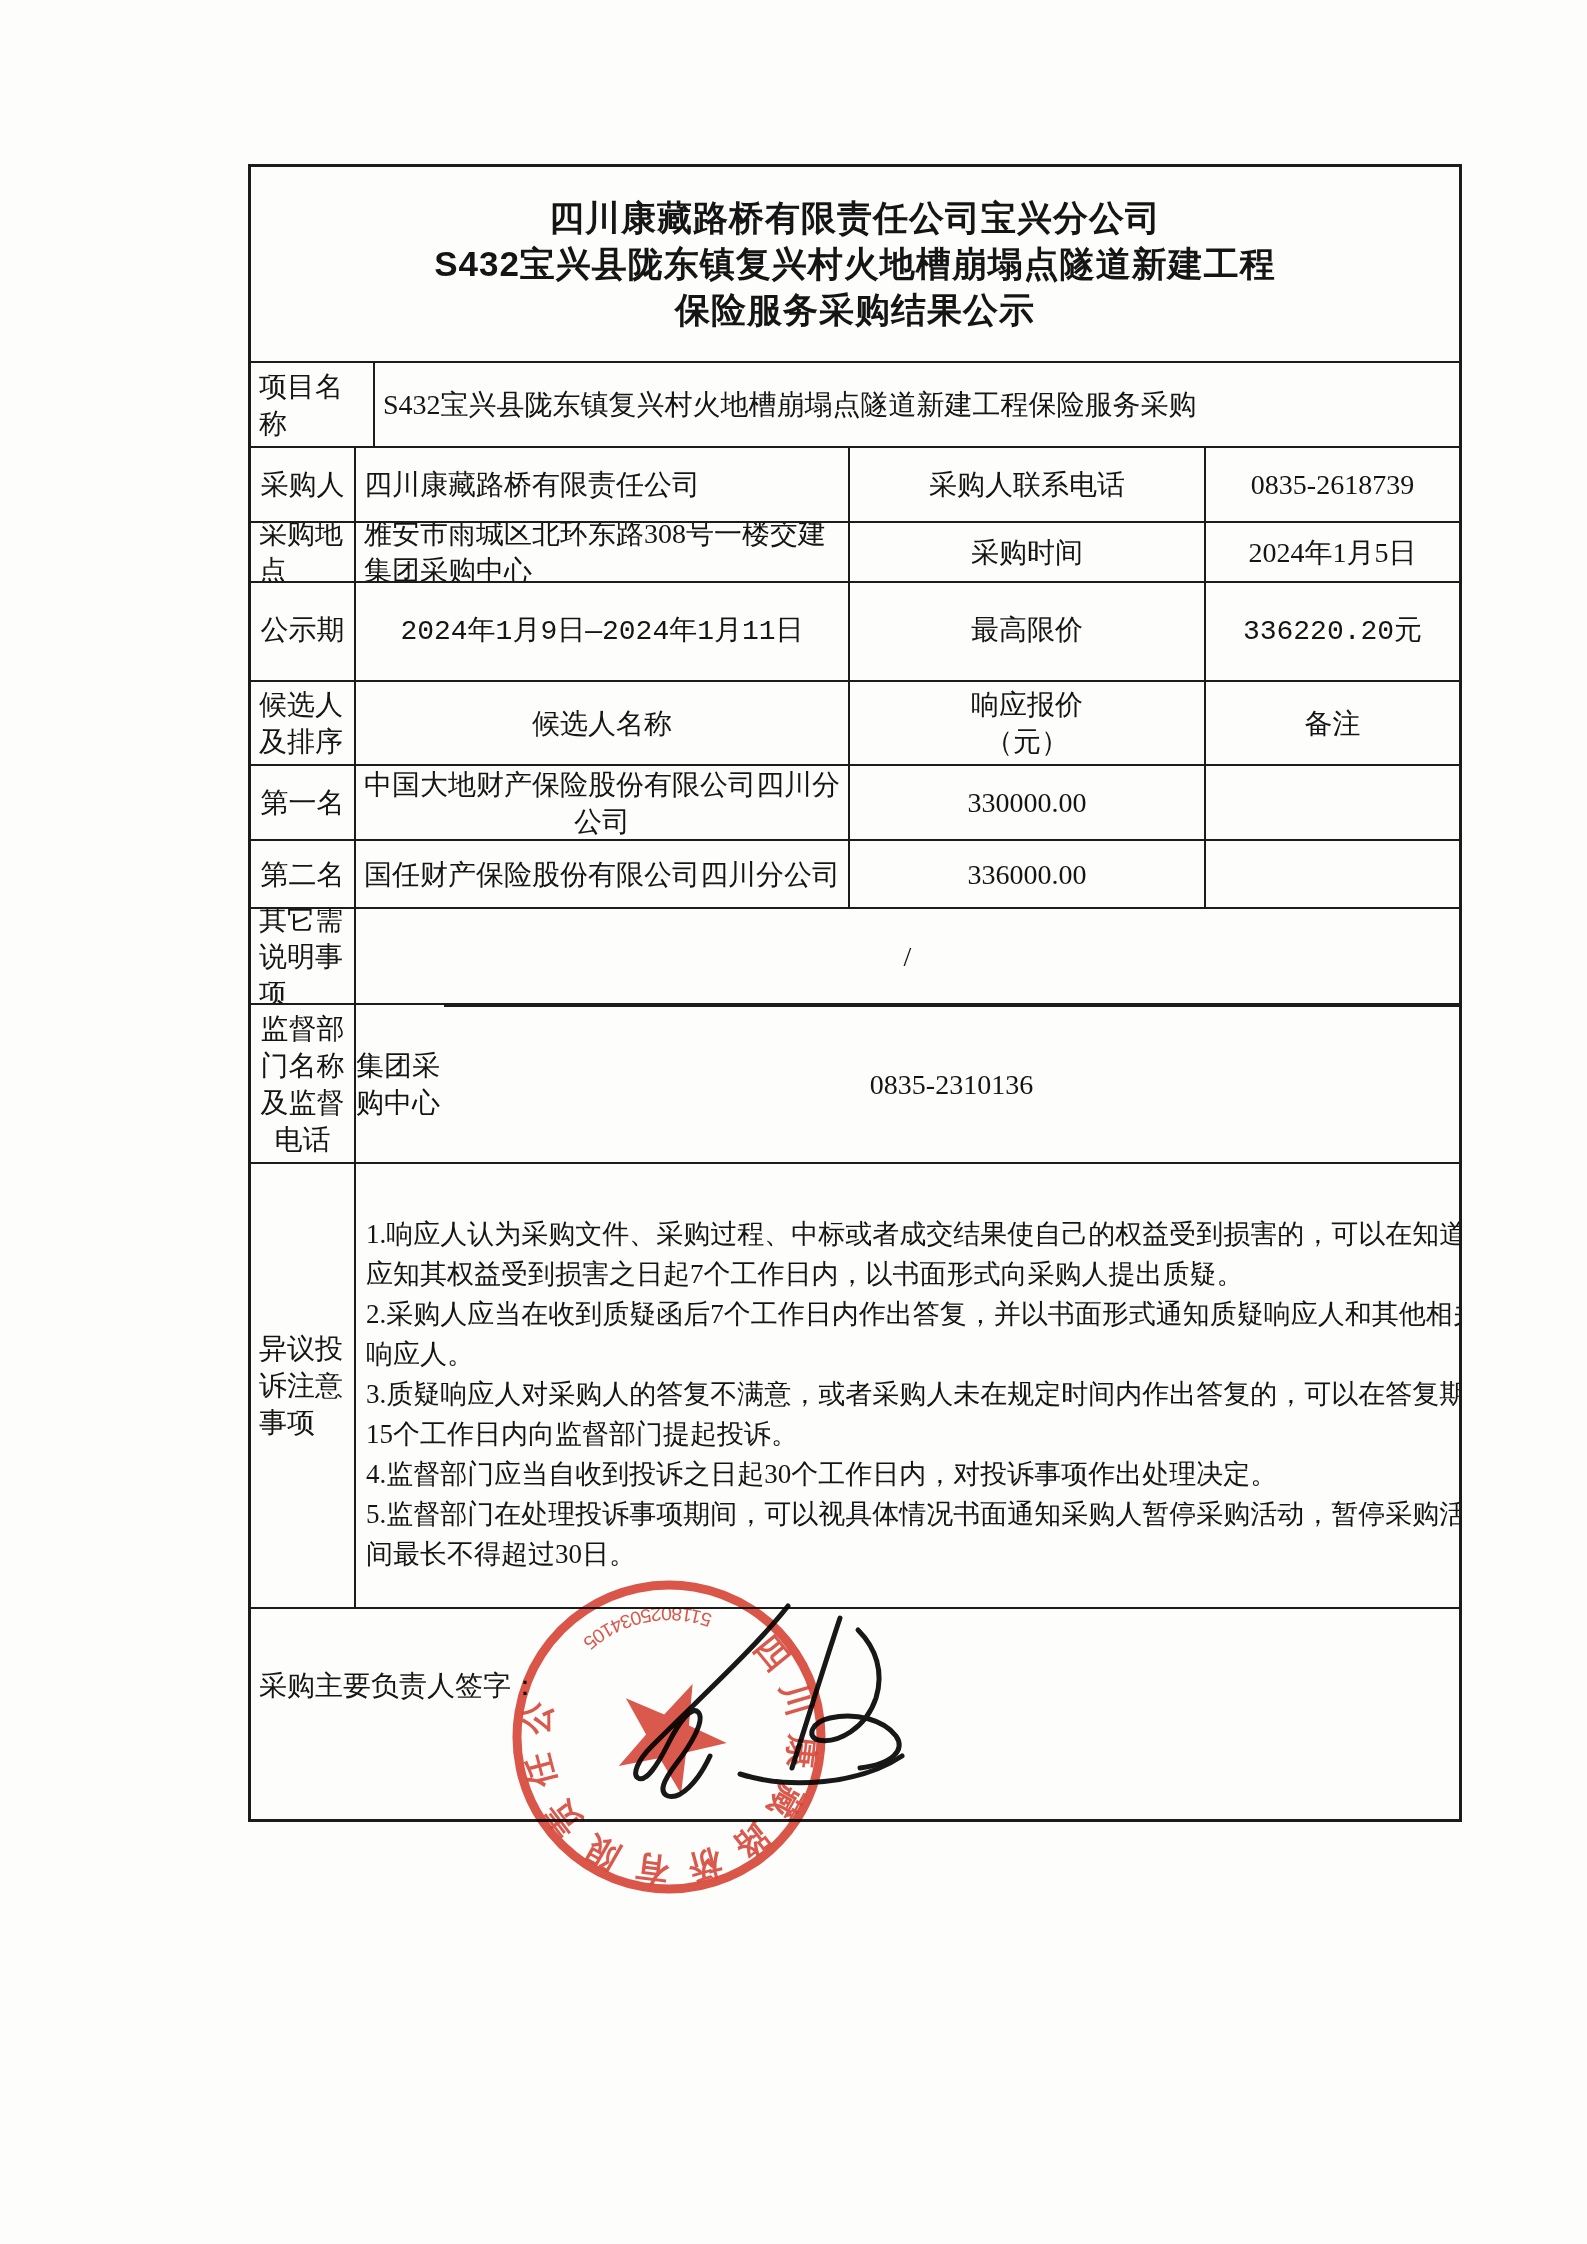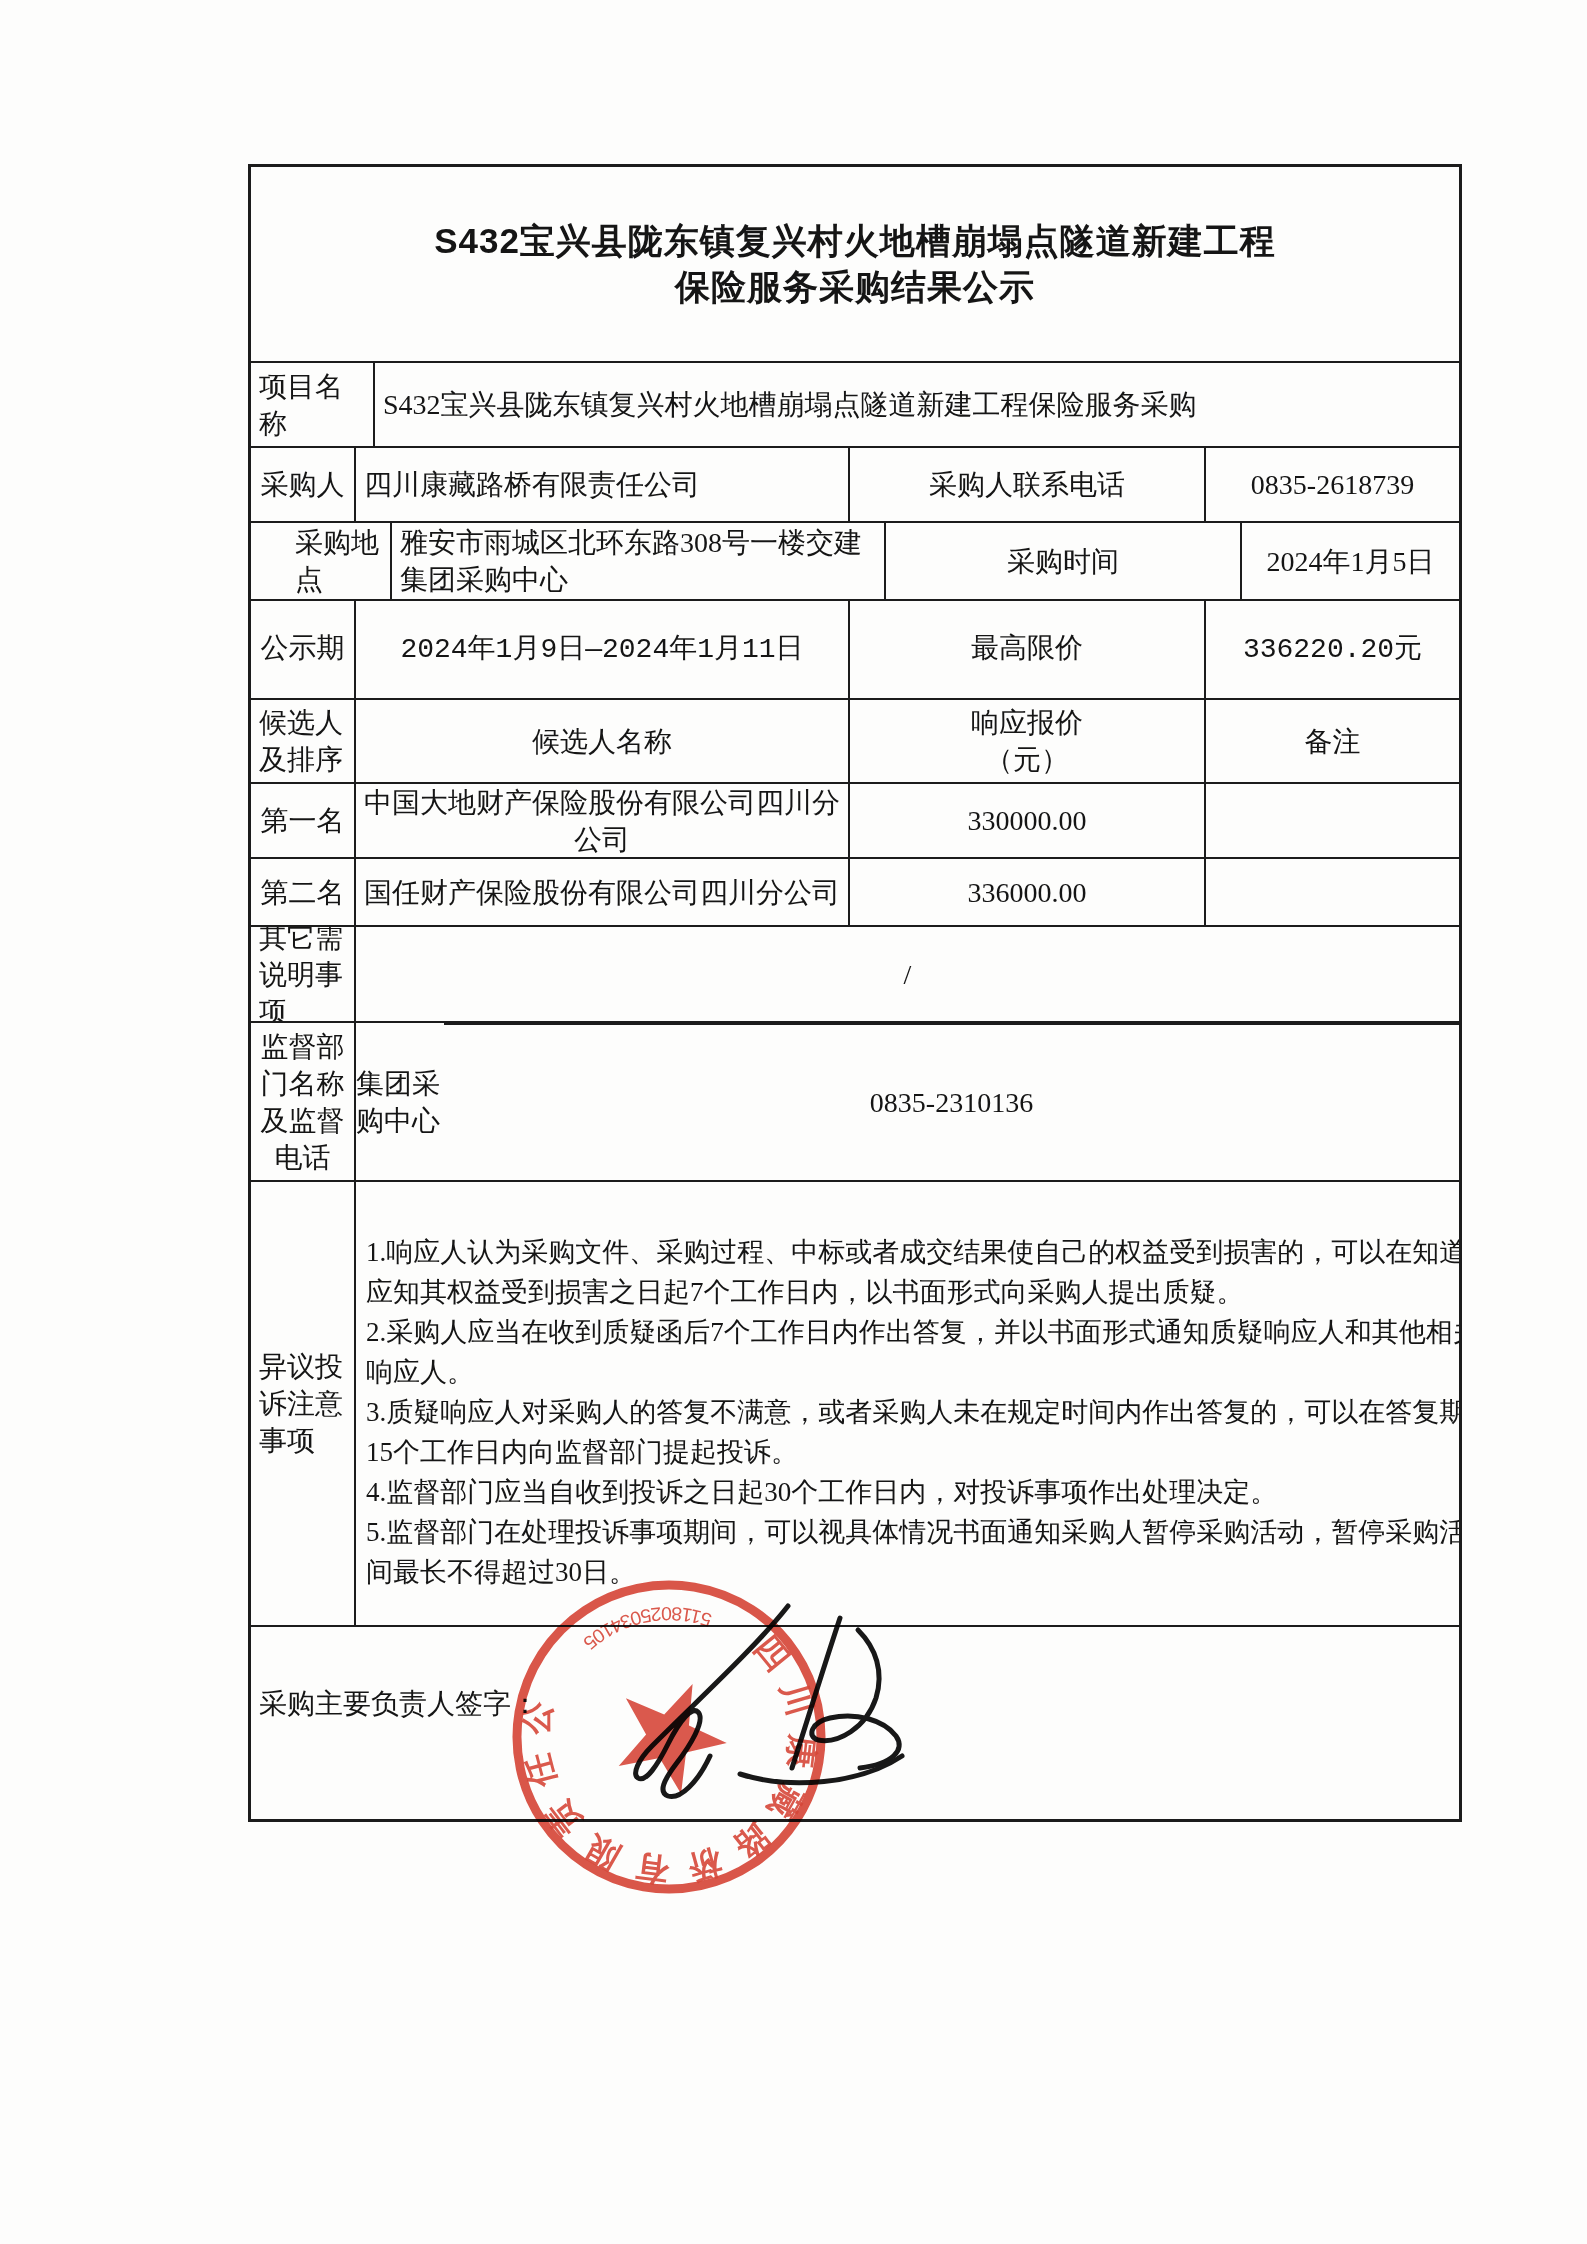--- a/index.html
+++ b/index.html
@@ -36,21 +36,21 @@
   .ctr{justify-content:center;text-align:center;}
   .pre{white-space:pre-line;}
   
   .r-title{height:194px;}
   .r-title .cell{flex:1;flex-direction:column;justify-content:center;align-items:center;padding:0;}
   .title-line{font-weight:bold;font-size:35px;line-height:46px;text-align:center;
     font-family:"Liberation Sans","DejaVu Sans",sans-serif;letter-spacing:1px;}
   
   .r-project{height:85px;gap:19px;}
   .r-purchaser{height:75px;}
-  .r-location{height:78px;padding-left:36px;}
+  .r-location{height:60px;}
   .r-publicity{height:99px;font-family:Liberation Mono, monospace;}
   .r-candhead{height:84px;}
   .r-cand1{height:75px;}
   .r-cand2{height:68px;}
   .r-other{height:96px;}
   .r-superv{height:159px;}
   .r-notice{height:445px;}
   .r-sign{height:155px;}
   
   .superv-stack{flex:1 1 auto;display:flex;flex-direction:row;padding:0;align-items:stretch;}
@@ -74,20 +74,21 @@
 </style>
 </head>
 <body>
 
 <div class="page">
 
   <div class="doc-table">
 
     <div class="trow r-title">
       <div class="cell">
+        <div class="title-line">四川康藏路桥有限责任公司宝兴分公司</div>
         <div class="title-line">S432宝兴县陇东镇复兴村火地槽崩塌点隧道新建工程</div>
         <div class="title-line">保险服务采购结果公示</div>
       </div>
     </div>
 
     <div class="trow r-project">
       <div class="cell c-label">项目名称</div>
       <div class="cell cspan">S432宝兴县陇东镇复兴村火地槽崩塌点隧道新建工程保险服务采购</div>
     </div>
 

